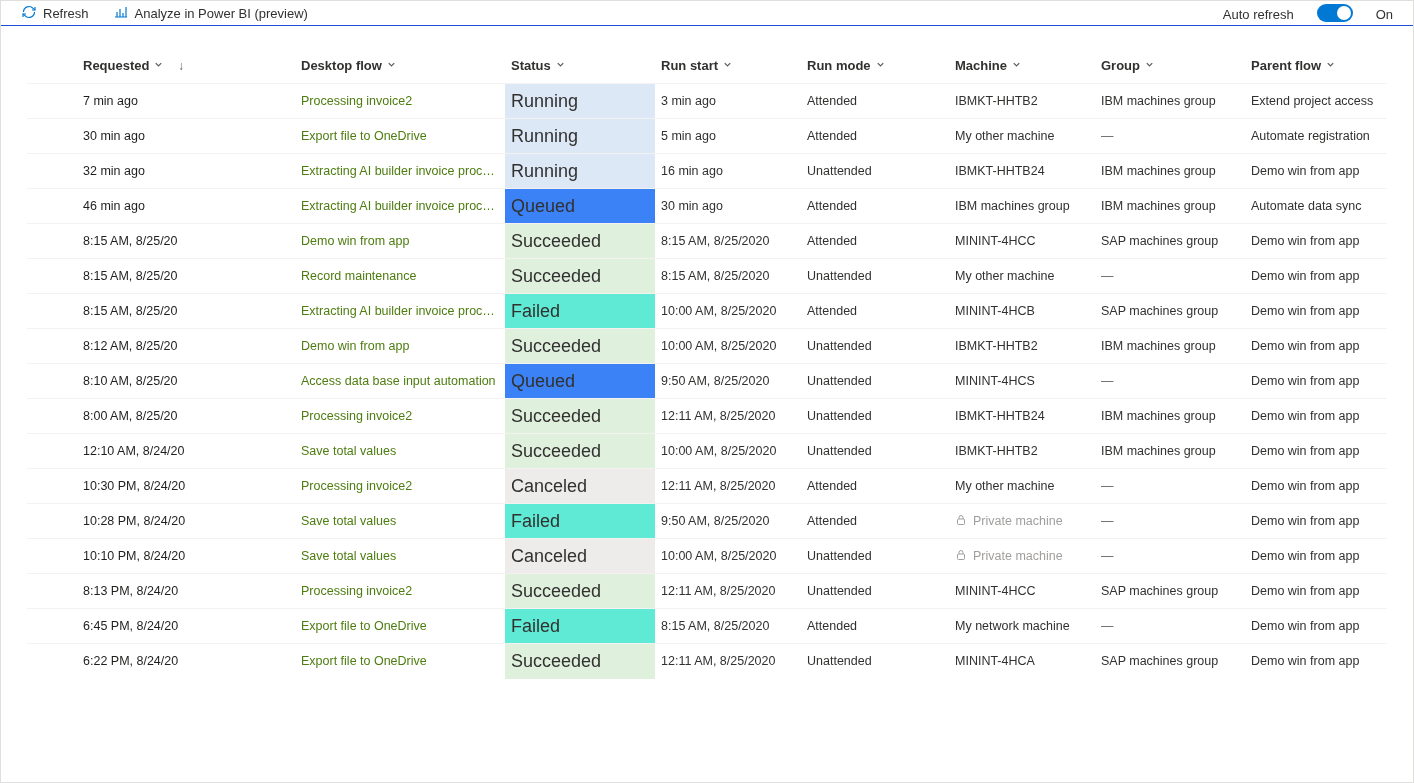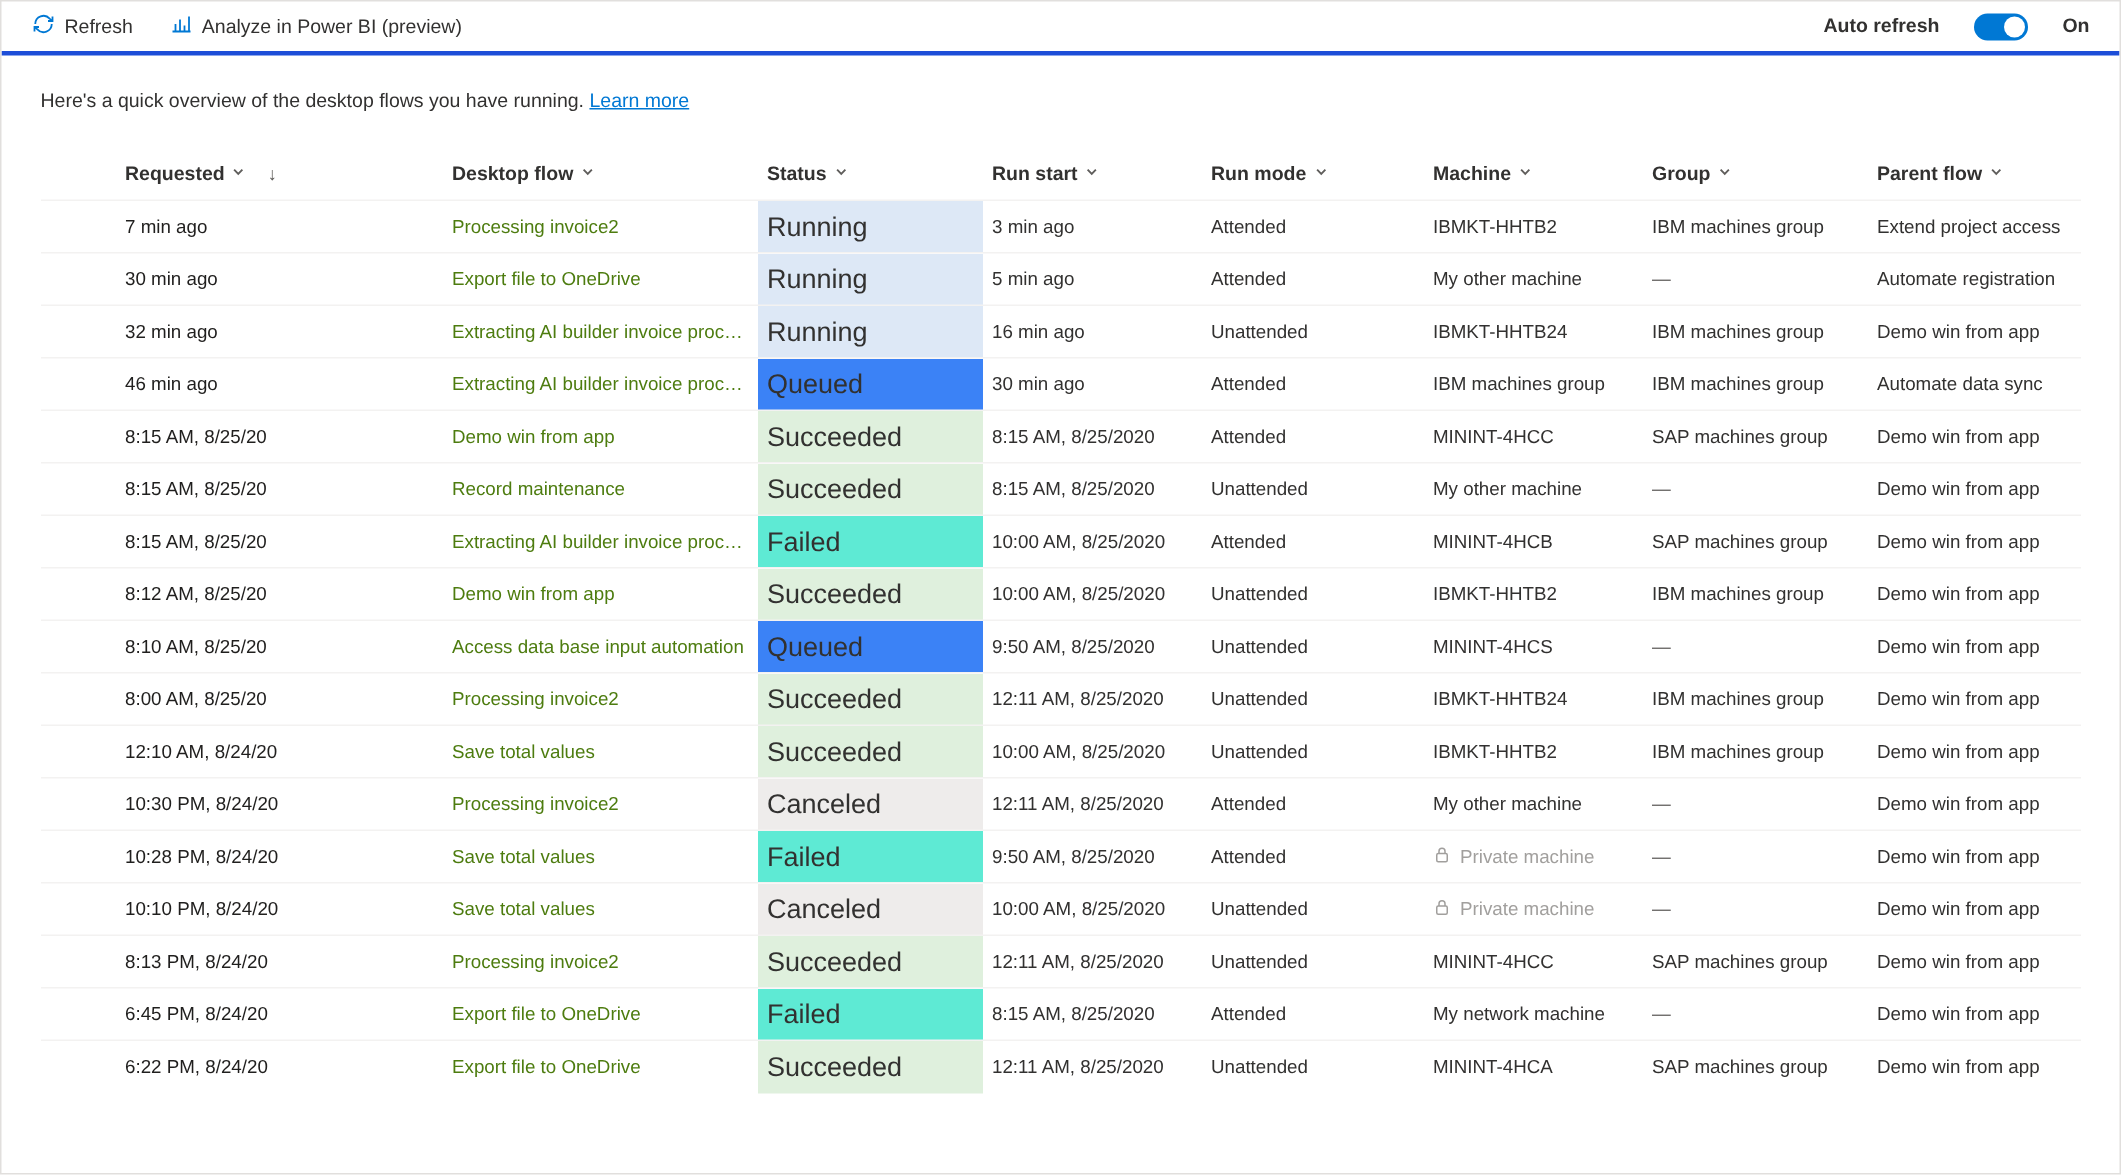--- a/index.html
+++ b/index.html
@@ -1,22 +1,22 @@
 <!DOCTYPE html>
 <html><head>
 <meta charset="utf-8">
 <style>
 * { box-sizing: border-box; margin: 0; padding: 0; }
 body { font-family: "Segoe UI", -apple-system, sans-serif; font-size: 13px; color: #323130; background: #fff; }
 .frame { width: 1414px; height: 783px; border: 1px solid #e1dfdd; overflow: hidden; position: relative; }
-.toolbar { display: flex; align-items: center; padding: 8px 20px; border-bottom: 3px solid #1d4ed8; height: 36px; }
+.toolbar { display: flex; align-items: center; padding: 8px 20px; border-bottom: 1px solid #1d4ed8; height: 25px; }
 .tb-btn { display: inline-flex; align-items: center; gap: 6px; font-size: 13px; color: #323130; cursor: pointer; margin-right: 24px; }
 .tb-btn svg { width: 16px; height: 16px; }
 .tb-spacer { flex: 1; }
-.auto-refresh { display: flex; align-items: flex-start; gap: 23px; font-size: 13px; font-weight: bold; }
+.auto-refresh { display: flex; align-items: flex-end; gap: 23px; font-size: 13px; }
 .toggle { width: 36px; height: 18px; border-radius: 9px; background: #0078d4; position: relative; cursor: pointer; }
 .toggle::after { content: ""; position: absolute; right: 2px; top: 2px; width: 14px; height: 14px; background: #fff; border-radius: 50%; }
 .content { padding: 22px 26px 0 26px; }
 h1.title { font-size: 19px; font-weight: 600; color: #201f1e; margin-bottom: 14px; }
 .subtitle { font-size: 13px; color: #323130; margin-bottom: 24px; }
 .subtitle a { color: #0078d4; text-decoration: underline; cursor: pointer; }
 .table-wrap { overflow-x: auto; }
 table { width: 100%; border-collapse: collapse; table-layout: fixed; }
 thead th { text-align: left; font-weight: 600; font-size: 13px; color: #323130; padding: 10px 6px; white-space: nowrap; }
 .col-chevron { display: inline-flex; align-items: center; gap: 4px; cursor: pointer; }
@@ -69,23 +69,20 @@
   </div>
   <div class="tb-spacer"></div>
   <div class="auto-refresh">
     <span>Auto refresh</span>
     <div class="toggle"></div>
     <span>On</span>
   </div>
 </div>
 
 <div class="content">
-  <p class="subtitle">
-    <span>Here's a quick overview of the desktop flows you have running. </span><a>Learn more</a>
-  </p>
 
   <div class="table-wrap">
     <table>
       <colgroup>
         <col class="col0">
             <col class="col1">
             <col class="col2">
             <col class="col3">
             <col class="col4">
             <col class="col5">

